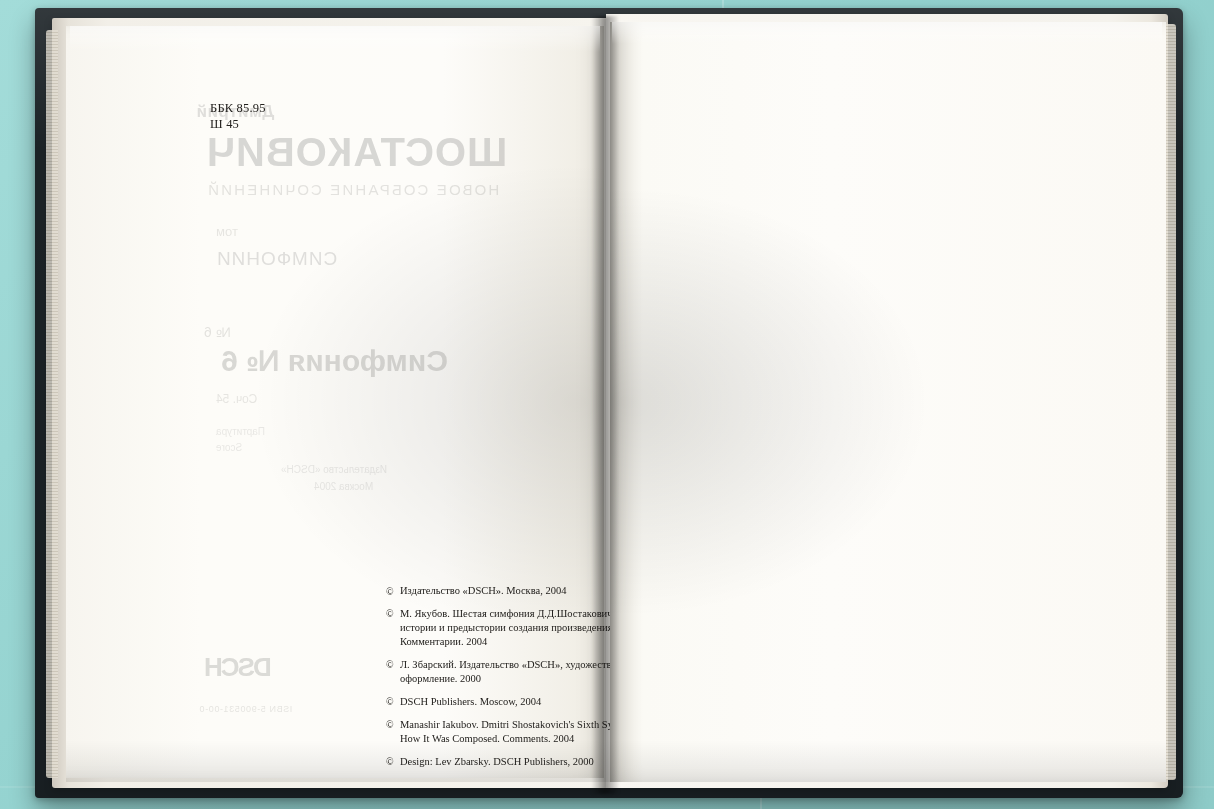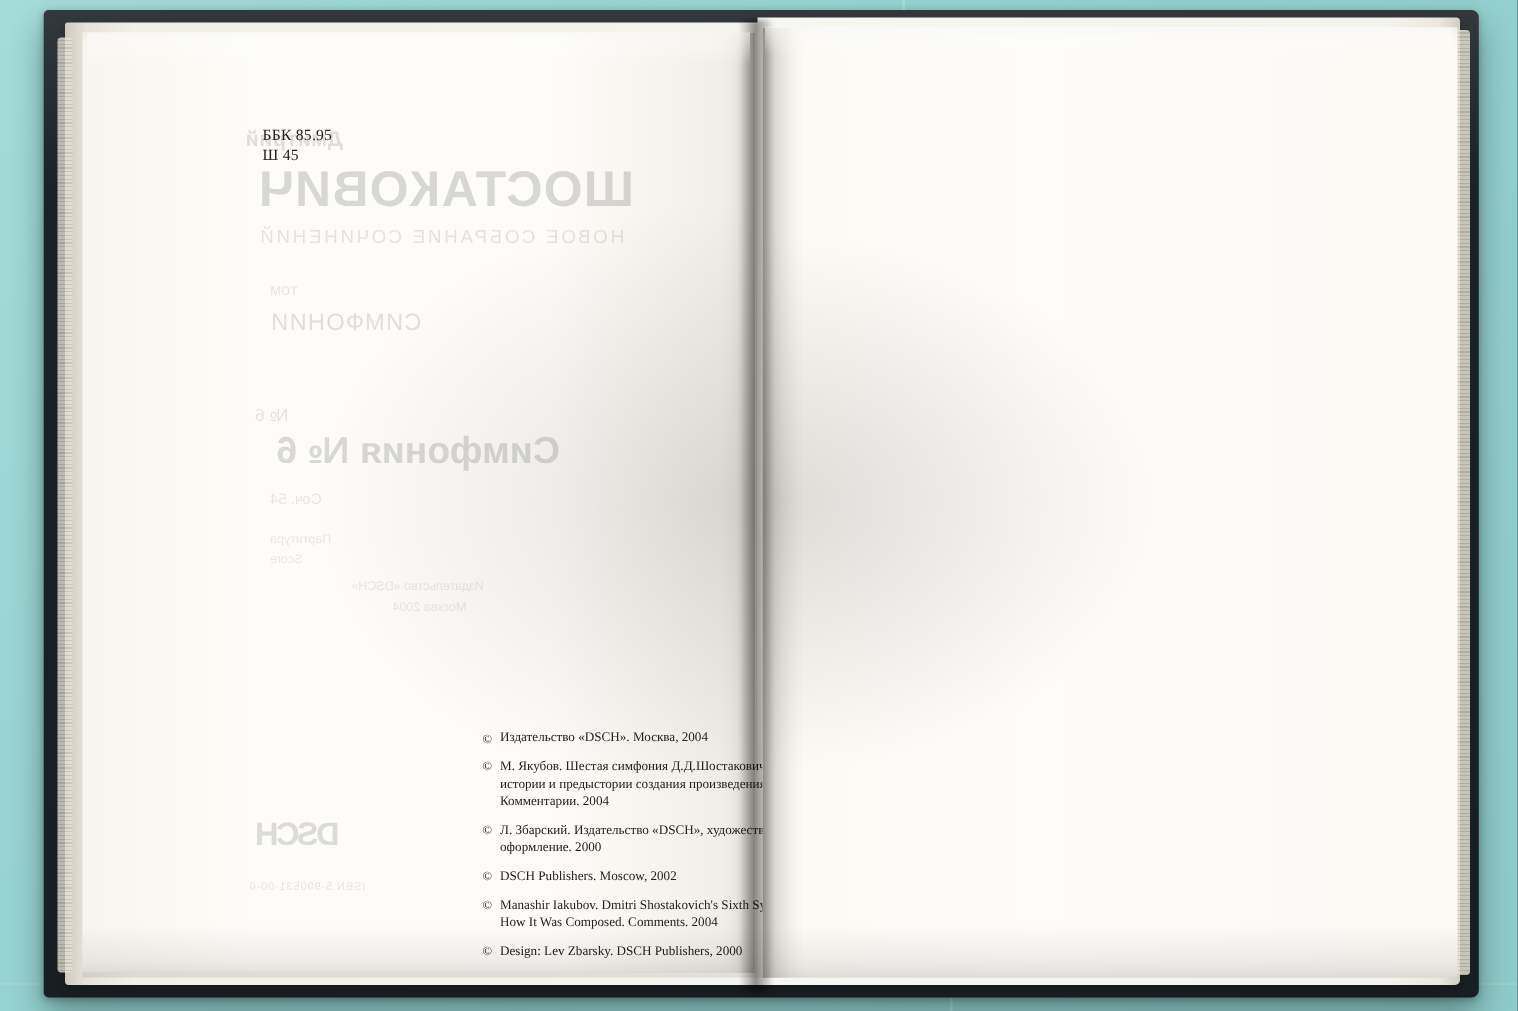--- a/index.html
+++ b/index.html
@@ -313,21 +313,21 @@
 К истории и предыстории создания произведения.
 Комментарии. 2004</span>
       </div>
       <div class="cr-item">
         <span class="cr-mark">©</span>
         <span class="cr-text">Л. Збарский. Издательство «DSCH», художественное
 оформление. 2000</span>
       </div>
       <div class="cr-item">
         <span class="cr-mark">©</span>
-        <span class="cr-text">DSCH Publishers. Moscow, 2002</span>
+        <span class="cr-text">DSCH Publishers. Moscow, 2004</span>
       </div>
       <div class="cr-item">
         <span class="cr-mark">©</span>
         <span class="cr-text">Manashir Iakubov. Dmitri Shostakovich's Sixth
 Symphony: How It Was Composed.
 Comments. 2004</span>
       </div>
       <div class="cr-item">
         <span class="cr-mark">©</span>
         <span class="cr-text">Design: Lev Zbarsky. DSCH Publishers, 2000</span>

